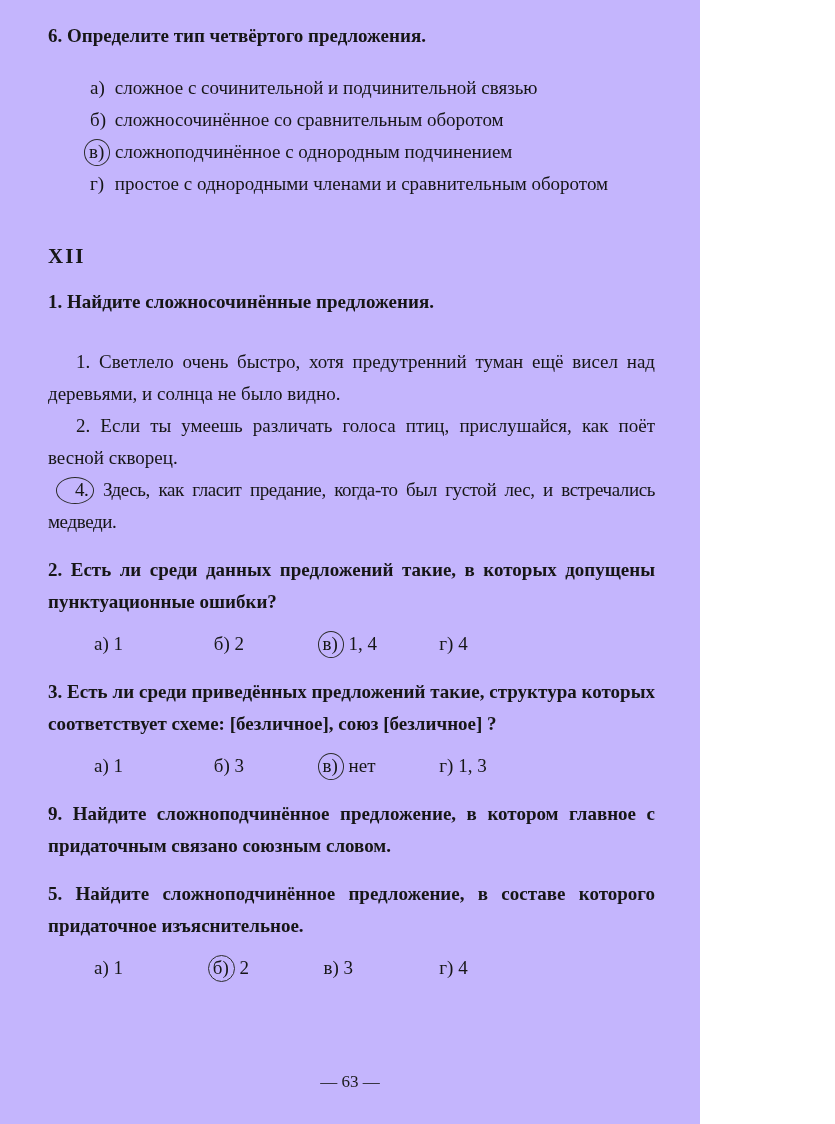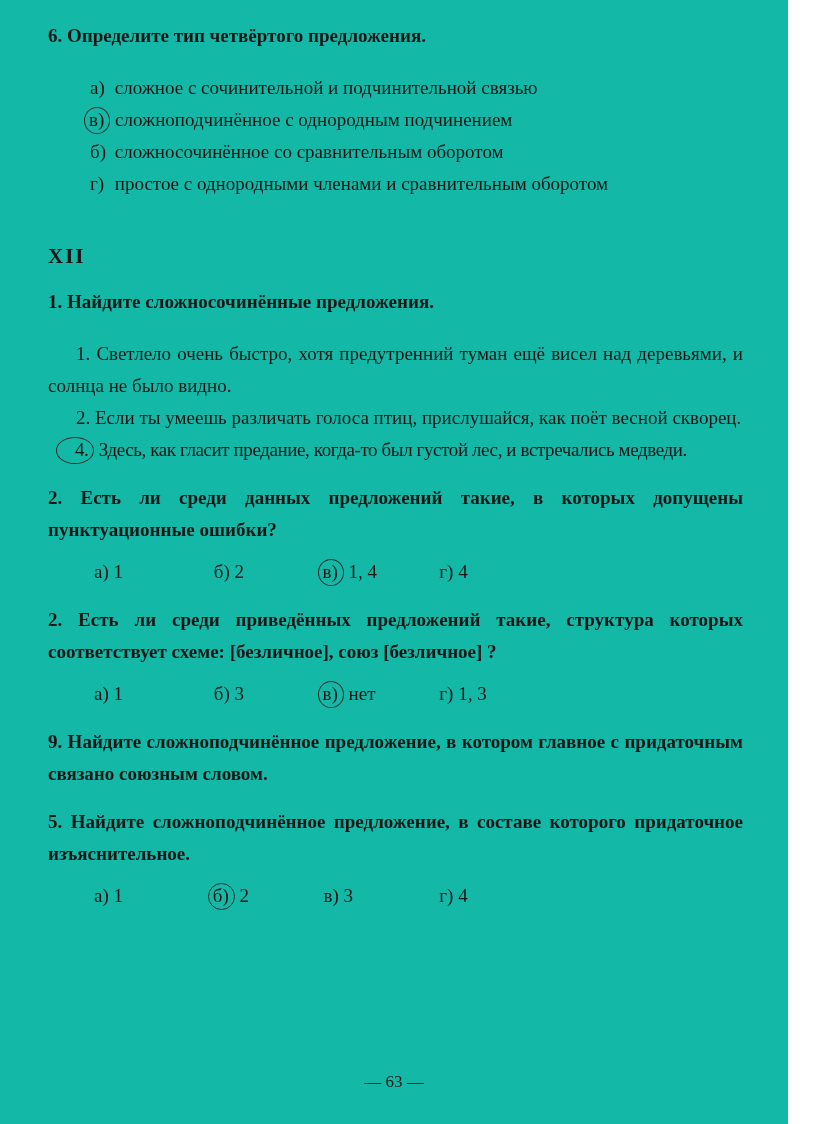--- a/index.html
+++ b/index.html
@@ -1,21 +1,21 @@
 <!DOCTYPE html>
 <html><head>
 <meta charset="utf-8">
 <style>
   * { box-sizing: border-box; }
   html, body { margin: 0; padding: 0; background: #ffffff; }
   .page {
     position: relative;
-    width: 788px;
+    width: 700px;
     height: 1124px;
-    background: #14b8a6;
+    background: #c4b5fd;
     overflow: hidden;
     padding: 20px 45px 0 48px;
     font-family: "Liberation Serif", "DejaVu Serif", serif;
     font-size: 19px;
     line-height: 32px;
     color: #161616;
   }
   .q-title {
     font-weight: bold;
     margin: 0;
@@ -24,21 +24,21 @@
   .q-title.spaced { margin-top: 16px; }
   .options { margin-top: 20px; padding-left: 42px; }
   .option { margin: 0; }
   .opt-letter { display: inline-block; min-width: 20px; }
   .section-title {
     font-weight: bold;
     font-size: 21px;
     letter-spacing: 2px;
     margin: 40px 0 14px 0;
   }
-  .sentences { margin-top: 20px; }
+  .sentences { margin-top: 28px; }
   .sentence {
     margin: 0;
     text-indent: 28px;
     text-align: justify;
   }
   .sentence.tight { text-indent: 14px; letter-spacing: -0.4px; }
   .answers { margin: 10px 0 0 46px; white-space: nowrap; }
   .ans { display: inline-block; }
   .ans.w1 { width: 115px; }
   .ans.w2 { width: 105px; }
@@ -66,26 +66,26 @@
 
 <div class="page">
 
   <p class="q-title">6. Определите тип четвёртого предложения.</p>
   <div class="options">
     <p class="option">
       <span class="opt-letter">а)</span>
       <span>сложное с сочинительной и подчинительной связью</span>
     </p>
     <p class="option">
+      <span class="opt-letter">б)</span>
+      <span>сложносочинённое со сравнительным оборотом</span>
+    </p>
+    <p class="option">
       <span class="opt-letter circled">в)</span>
       <span>сложноподчинённое с однородным подчинением</span>
-    </p>
-    <p class="option">
-      <span class="opt-letter">б)</span>
-      <span>сложносочинённое со сравнительным оборотом</span>
     </p>
     <p class="option">
       <span class="opt-letter">г)</span>
       <span>простое с однородными членами и сравнительным оборотом</span>
     </p>
   </div>
 
   <div class="section-title">XII</div>
 
   <p class="q-title">1. Найдите сложносочинённые предложения.</p>
@@ -105,21 +105,21 @@
   </div>
 
   <p class="q-title spaced">2. Есть ли среди данных предложений такие, в которых допущены пунктуационные ошибки?</p>
   <div class="answers">
     <span class="ans w1"><span>а)</span> <span>1</span></span>
     <span class="ans w2"><span>б)</span> <span>2</span></span>
     <span class="ans w3"><span class="circled">в)</span> <span>1, 4</span></span>
     <span class="ans"><span>г)</span> <span>4</span></span>
   </div>
 
-  <p class="q-title spaced">2. Есть ли среди приведённых предложений такие, структура которых соответствует схеме: [безличное], союз [безличное] ?</p>
+  <p class="q-title spaced">3. Есть ли среди приведённых предложений такие, структура которых соответствует схеме: [безличное], союз [безличное] ?</p>
   <div class="answers">
     <span class="ans w1"><span>а)</span> <span>1</span></span>
     <span class="ans w2"><span>б)</span> <span>3</span></span>
     <span class="ans w3"><span class="circled">в)</span> <span>нет</span></span>
     <span class="ans"><span>г)</span> <span>1, 3</span></span>
   </div>
 
   <p class="q-title spaced">9. Найдите сложноподчинённое предложение, в котором главное с придаточным связано союзным словом.</p>
 
   <p class="q-title spaced">5. Найдите сложноподчинённое предложение, в составе которого придаточное изъяснительное.</p>

